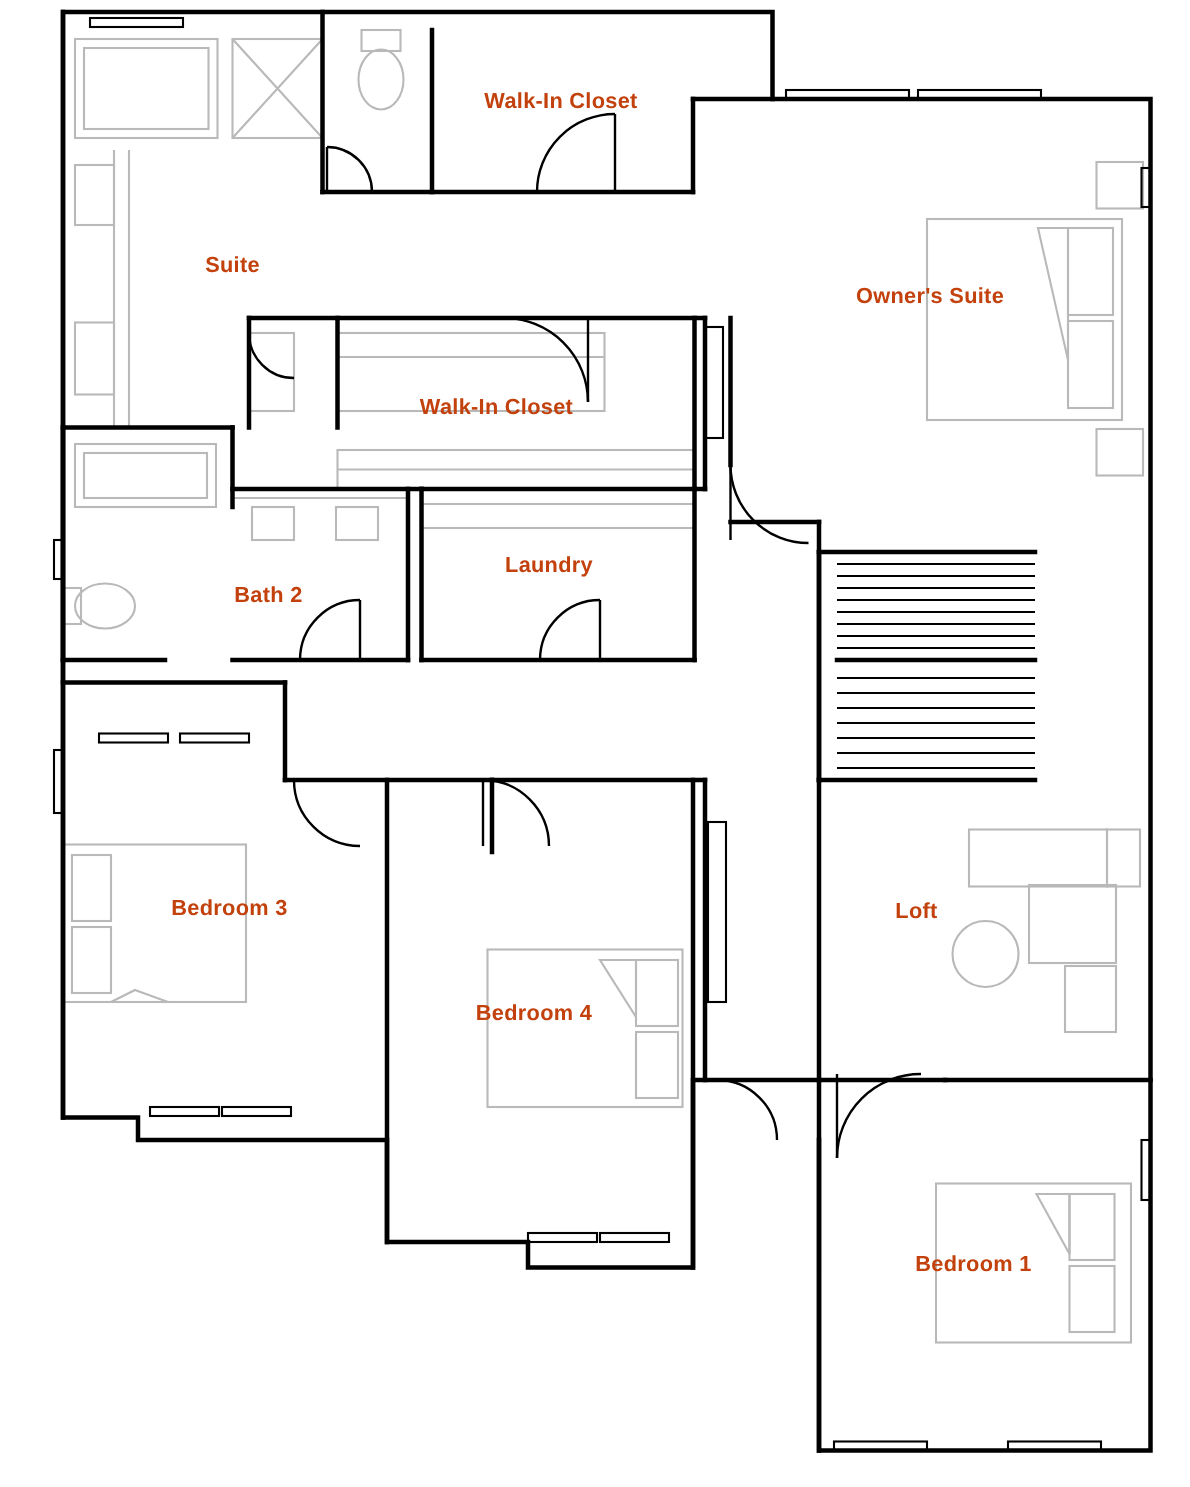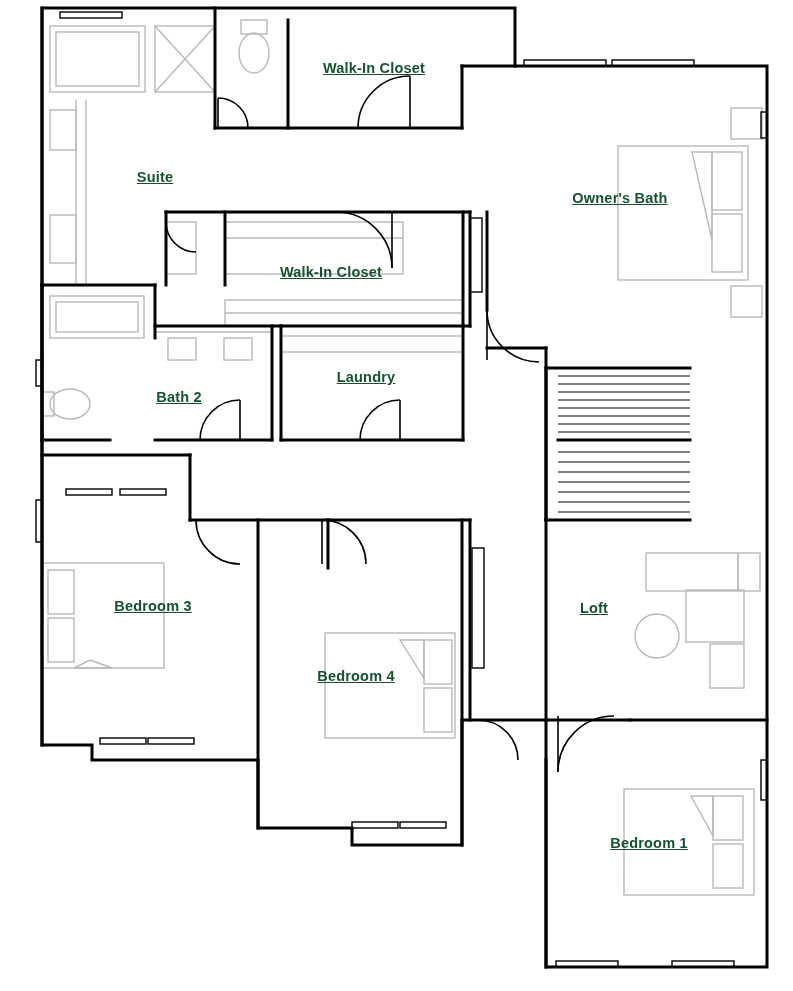--- a/index.html
+++ b/index.html
@@ -22,25 +22,24 @@
     left: 0;
     top: 0;
     width: 793px;
     height: 991px;
   }
   .room-label {
     position: absolute;
     font-family: "Liberation Sans", sans-serif;
     font-size: 14.5px;
     font-weight: bold;
-    color: #14532d;
+    color: #c2410c;
     white-space: nowrap;
     transform: translate(-50%, -50%);
     letter-spacing: 0.2px;
-    text-decoration: underline;
   }
 </style>
 </head>
 <body>
 
 <div id="floorplan-wrap">
 
   <svg id="floorplan-svg" viewBox="0 0 793 991">
 
     <g stroke="#b9b9b9" stroke-width="1.4" fill="none">
@@ -224,22 +223,22 @@
       <path d="M558 472 L690 472"></path>
       <path d="M558 482 L690 482"></path>
       <path d="M558 492 L690 492"></path>
       <path d="M558 502 L690 502"></path>
       <path d="M558 512 L690 512"></path>
     </g>
   </svg>
 
   <div class="room-label" style="left:374px; top:68px;">Walk-In Closet</div>
   <div class="room-label" style="left:155px; top:177px;">Suite</div>
-  <div class="room-label" style="left:620px; top:198px;">Owner's Bath</div>
+  <div class="room-label" style="left:620px; top:198px;">Owner's Suite</div>
   <div class="room-label" style="left:331px; top:272px;">Walk-In Closet</div>
   <div class="room-label" style="left:366px; top:377px;">Laundry</div>
   <div class="room-label" style="left:179px; top:397px;text-align:center;">Bath 2</div>
   <div class="room-label" style="left:153px; top:606px;">Bedroom 3</div>
-  <div class="room-label" style="left:594px; top:608px;">Loft</div>
+  <div class="room-label" style="left:611px; top:608px;">Loft</div>
   <div class="room-label" style="left:356px; top:676px;">Bedroom 4</div>
   <div class="room-label" style="left:649px; top:843px;">Bedroom 1</div>
 
 </div>
 
 </body></html>

